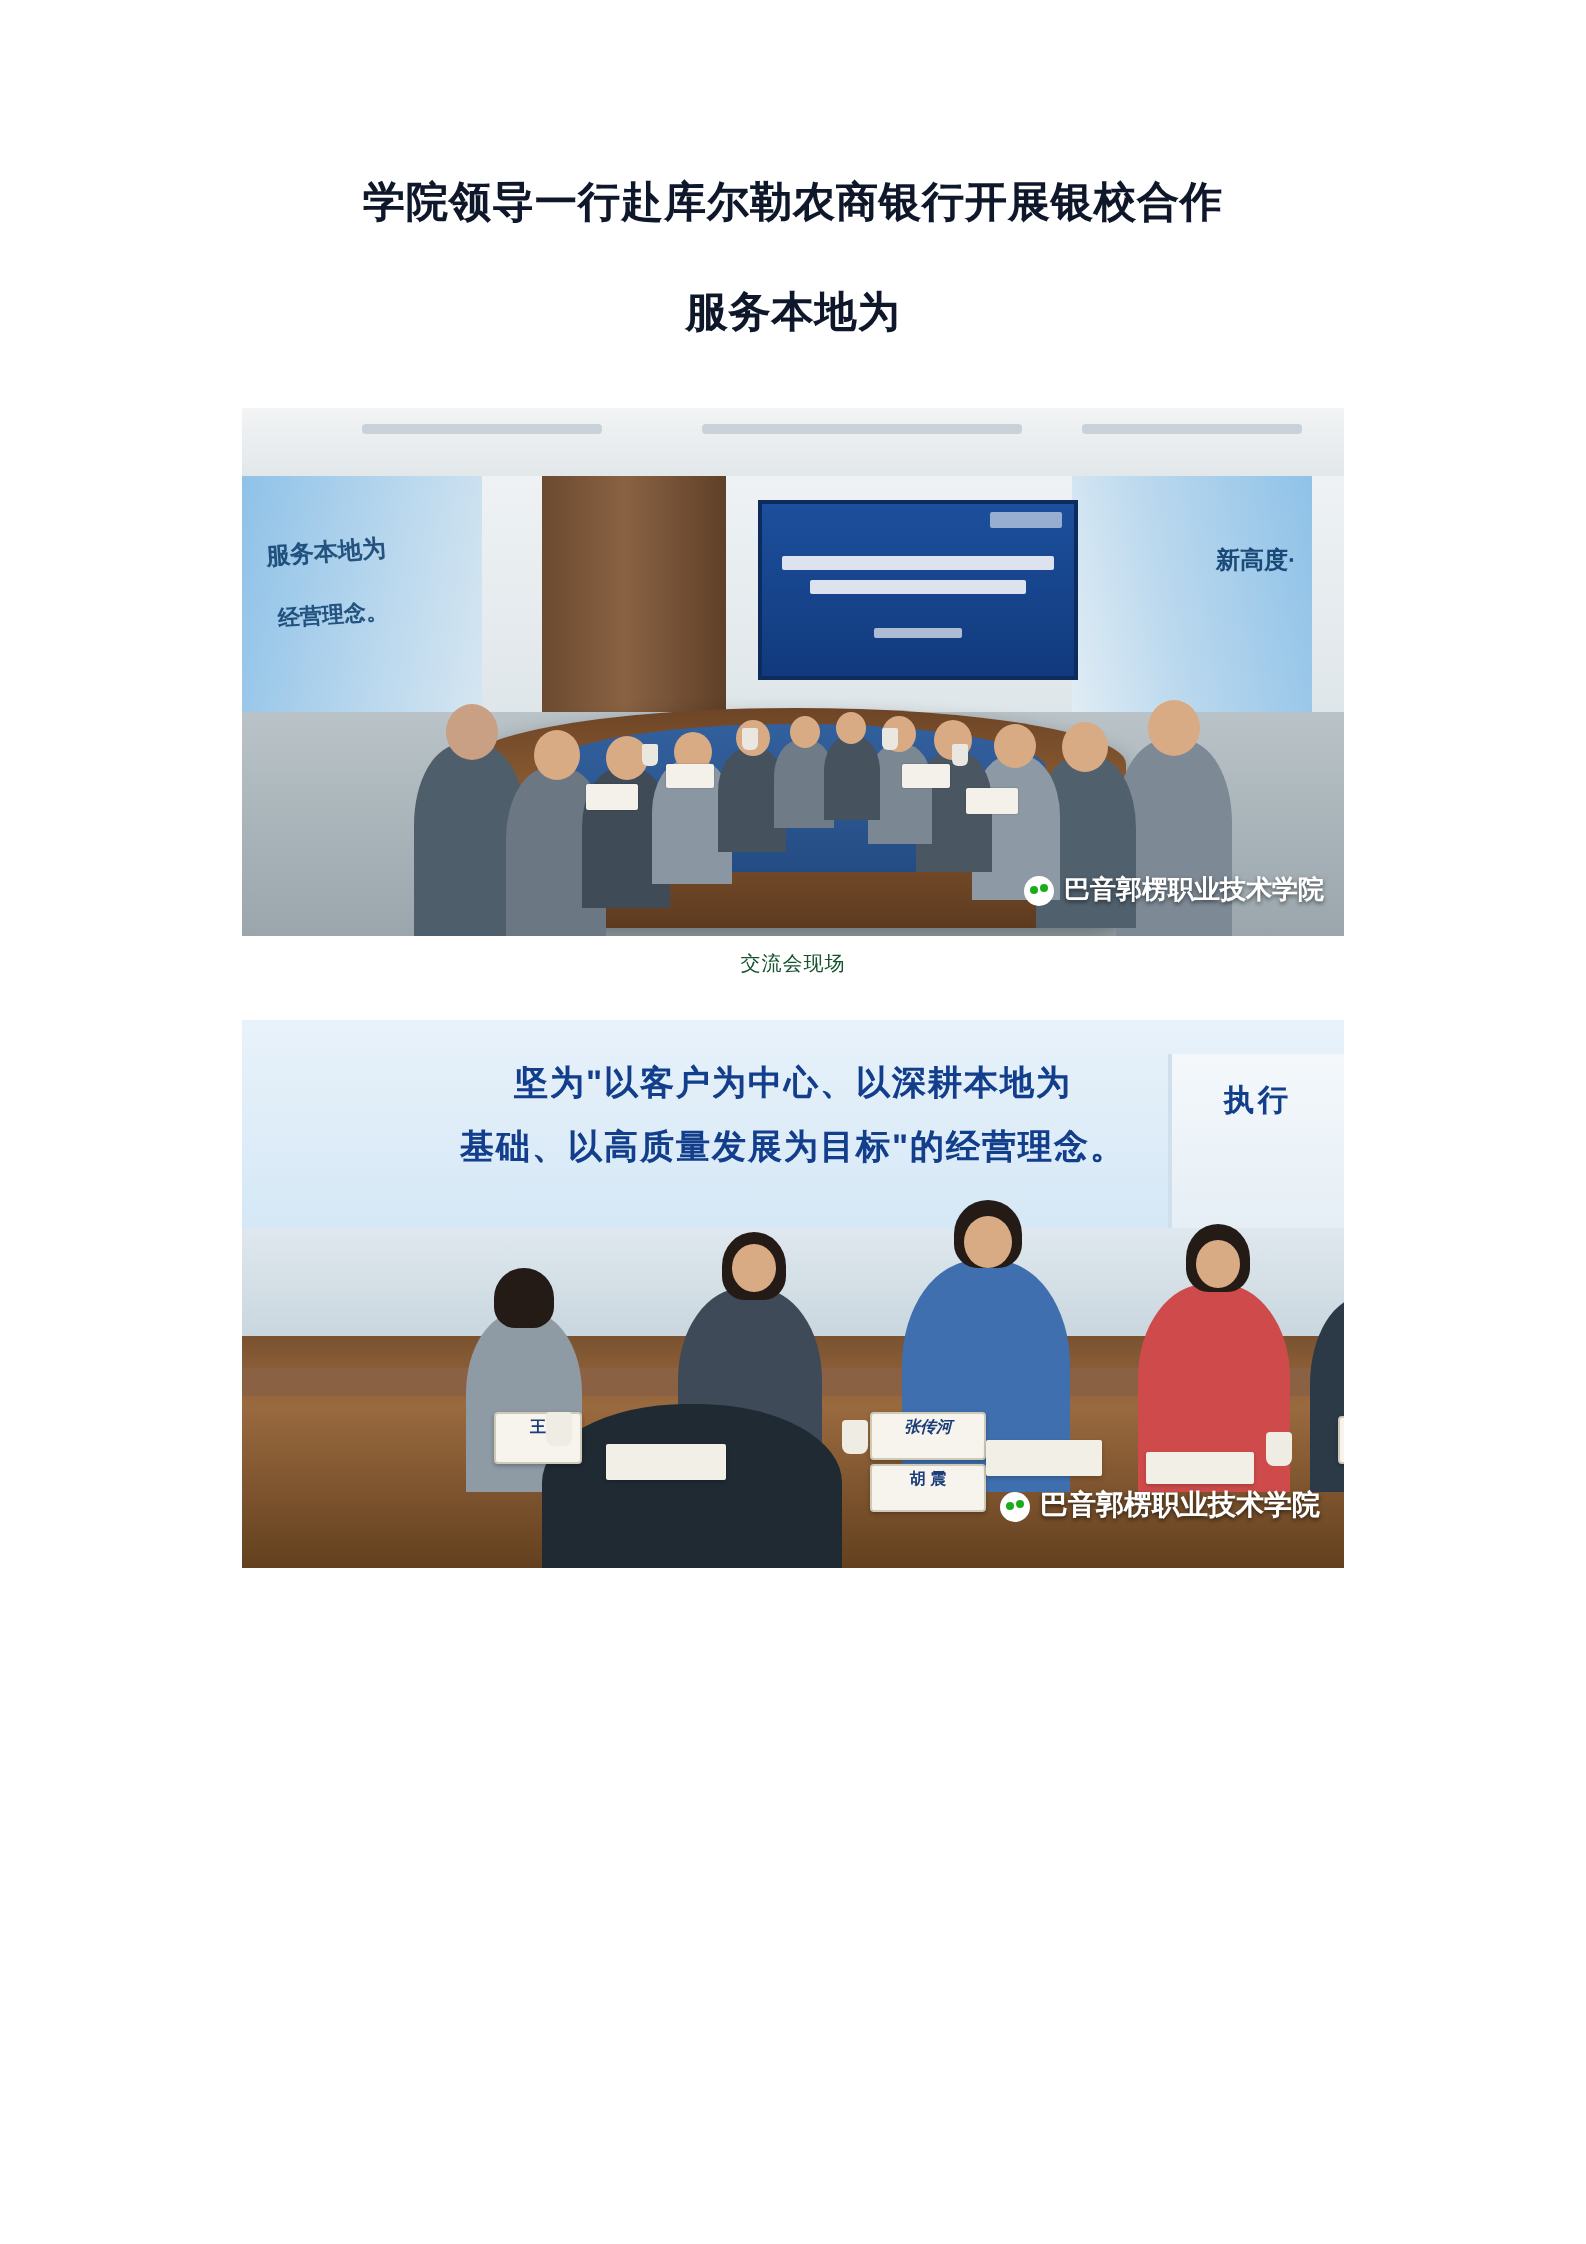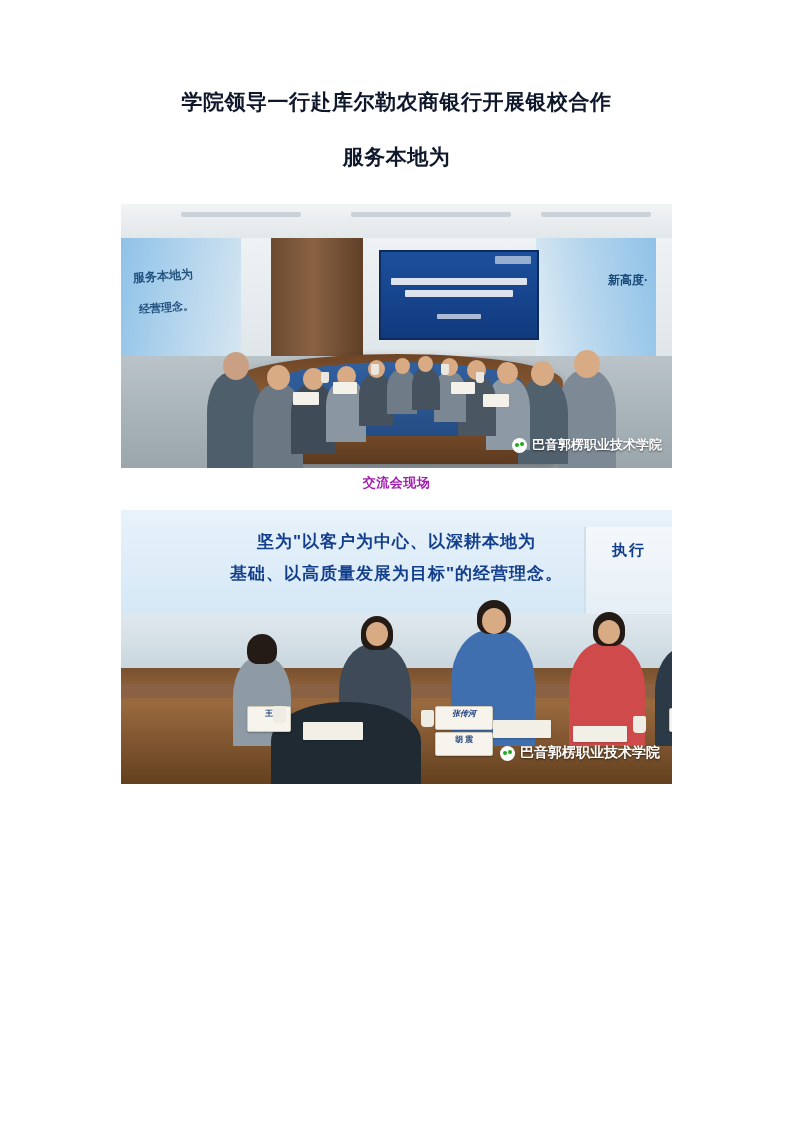--- a/index.html
+++ b/index.html
@@ -35,24 +35,24 @@
     display: block;
   }
 
   
   .figure {
     margin: 0;
     text-align: center;
   }
   .figure.first { margin-top: 20px; }
   .figure-caption {
-    font-size: 13px;
-    font-weight: bold;
+    font-size: 10px;
+    font-weight: normal;
     line-height: 30px;
-    color: #a21caf;
+    color: #14532d;
     letter-spacing: 0.5px;
   }
 
   
   .photo1 {
     width: 551px;
     height: 264px;
     margin: 0 auto;
     position: relative;
     overflow: hidden;

